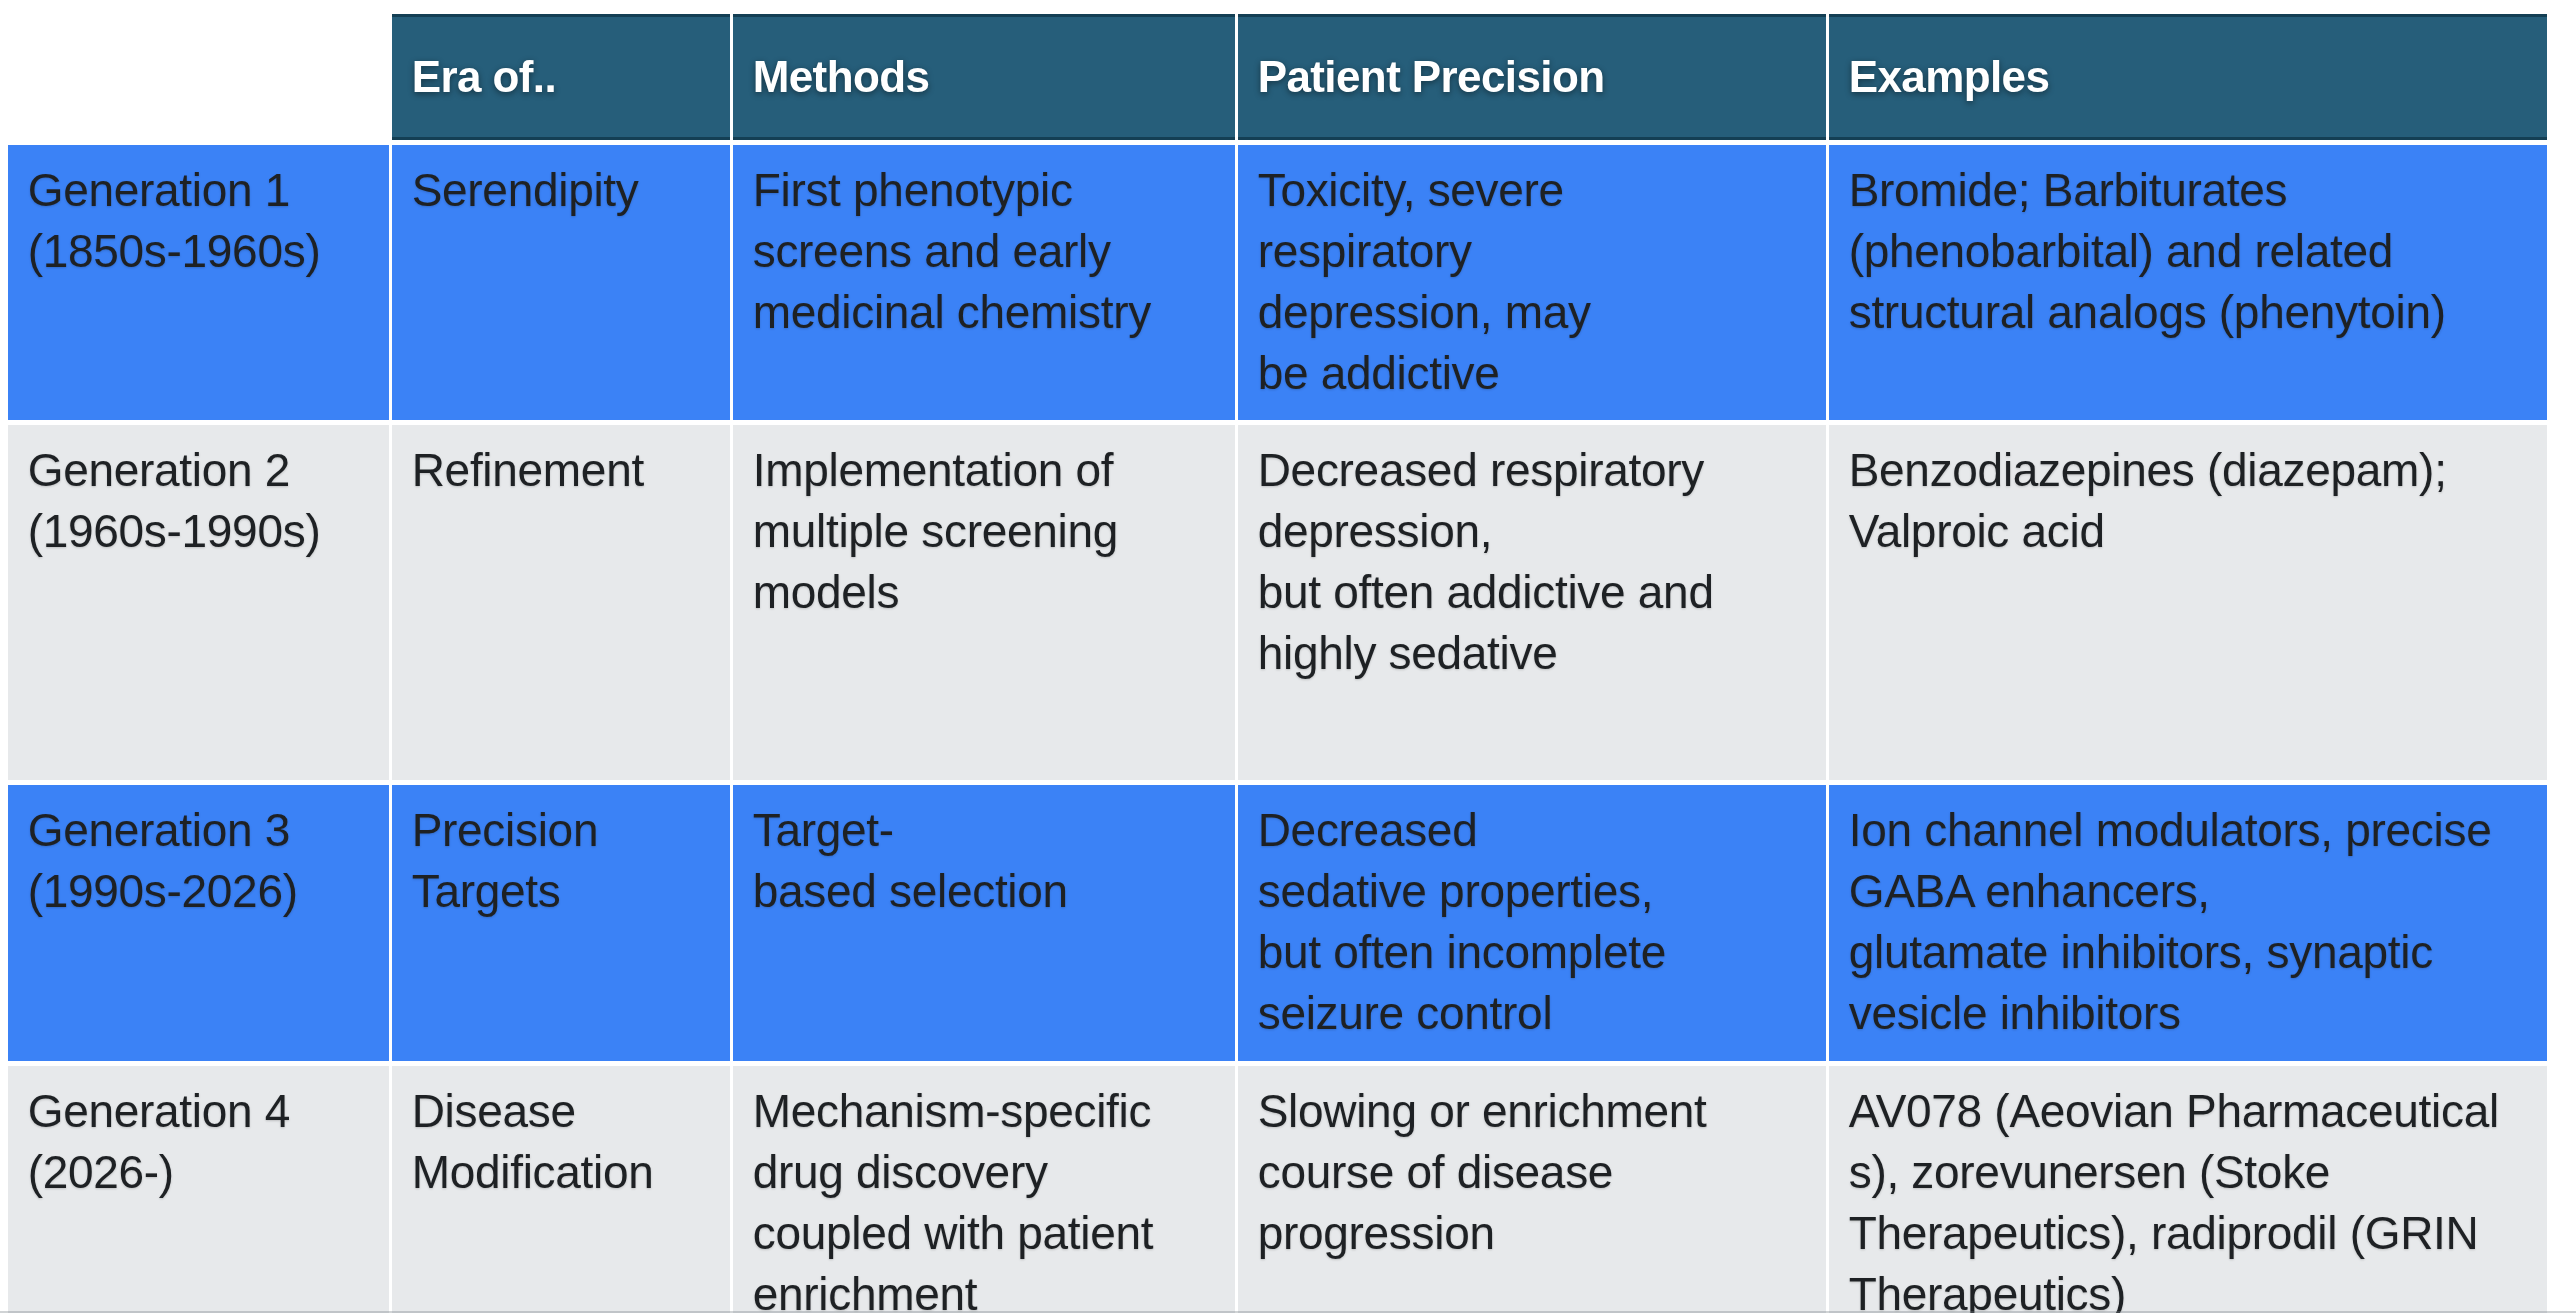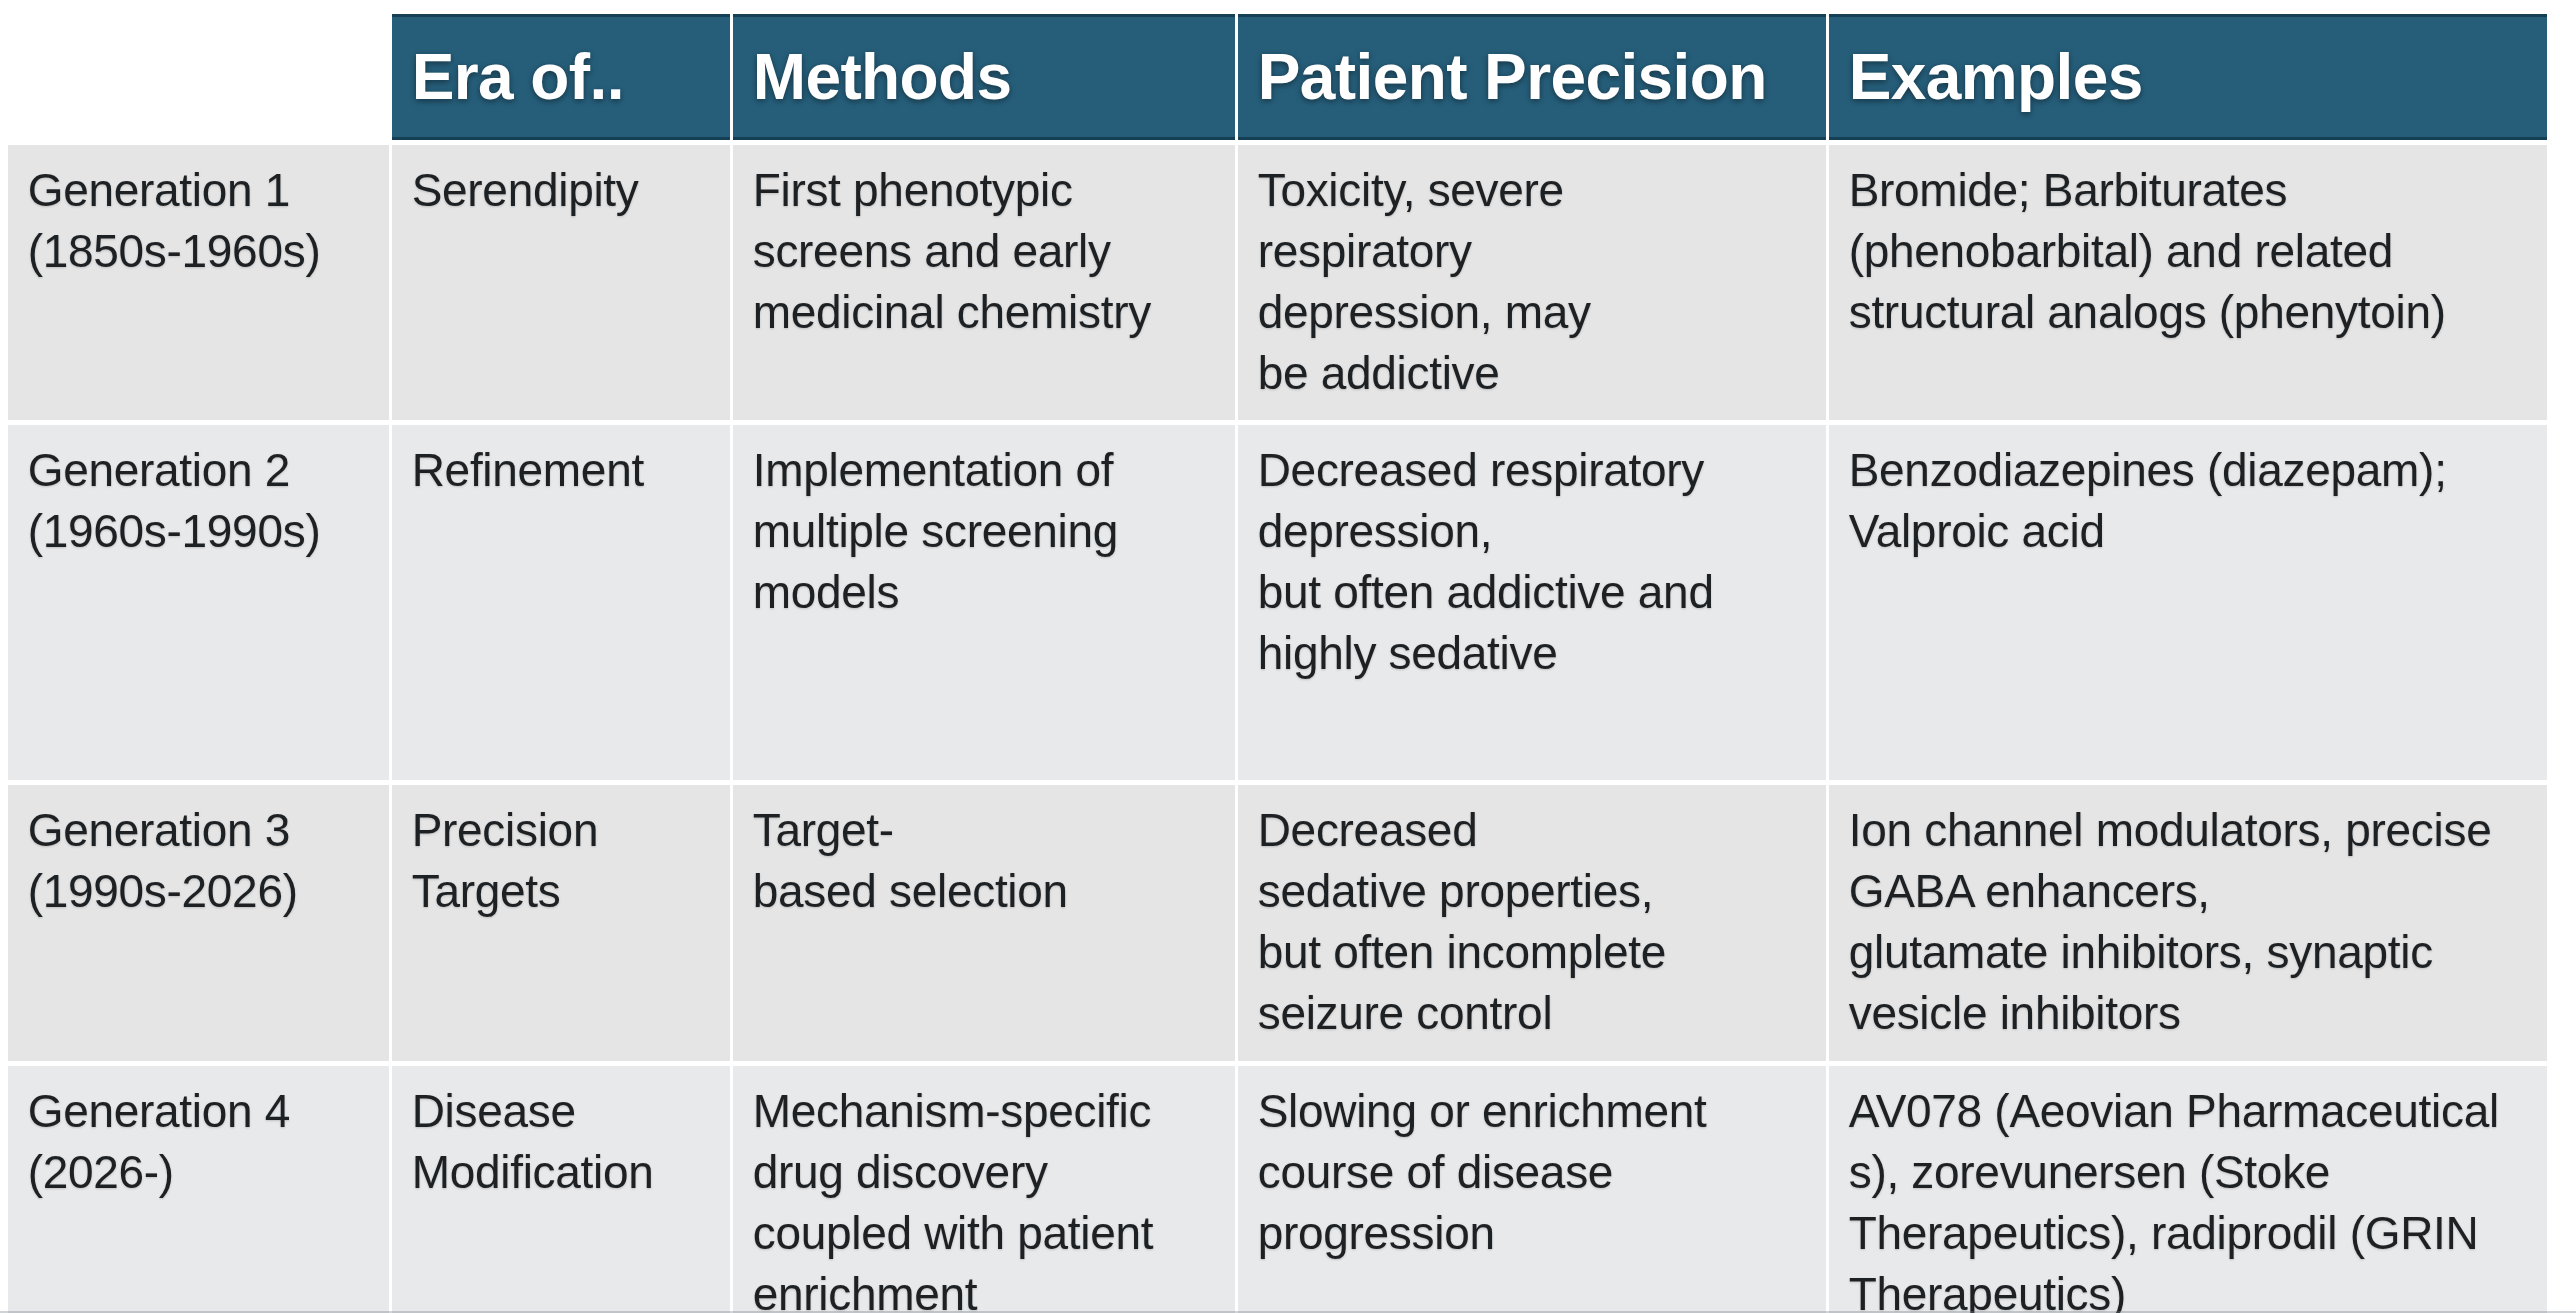--- a/index.html
+++ b/index.html
@@ -25,21 +25,21 @@
     position: absolute;
     left: 4.7px;
     top: 9.4px;
     border-collapse: separate;
     border-spacing: 3.5px 5.3px;
     table-layout: fixed;
   }
   th.head {
     background: #265e7a;
     color: #ffffff;
-    font-size: 64px;
+    font-size: 44px;
     font-weight: bold;
     text-align: left;
     vertical-align: middle;
     padding: 0 5.9px 0 20px;
     height: 120px;
     border-top: 3.5px solid #143f54;
     border-bottom: 3.5px solid #143f54;
     text-shadow: 0 2.3px 5.9px rgba(0,0,0,0.45);
     letter-spacing: -0.6px;
   }
@@ -51,21 +51,21 @@
   td.cell {
     vertical-align: top;
     font-size: 46px;
     line-height: 61px;
     color: #1e2124;
     padding: 15px 11.7px 5.9px 20px;
     white-space: pre-line;
     text-shadow: 0 1.2px 2.3px rgba(0,0,0,0.18);
     letter-spacing: -0.3px;
   }
-  tr.row-odd td.cell  { background: #e5e5e5; }
+  tr.row-odd td.cell  { background: #3b82f6; }
   tr.row-even td.cell { background: #e7e9eb; }
   .bottom-artifact {
     position: absolute;
     left: 0;
     bottom: 0;
     width: 2576px;
     height: 2.3px;
     background: rgba(120,128,134,0.35);
   }
 </style>

